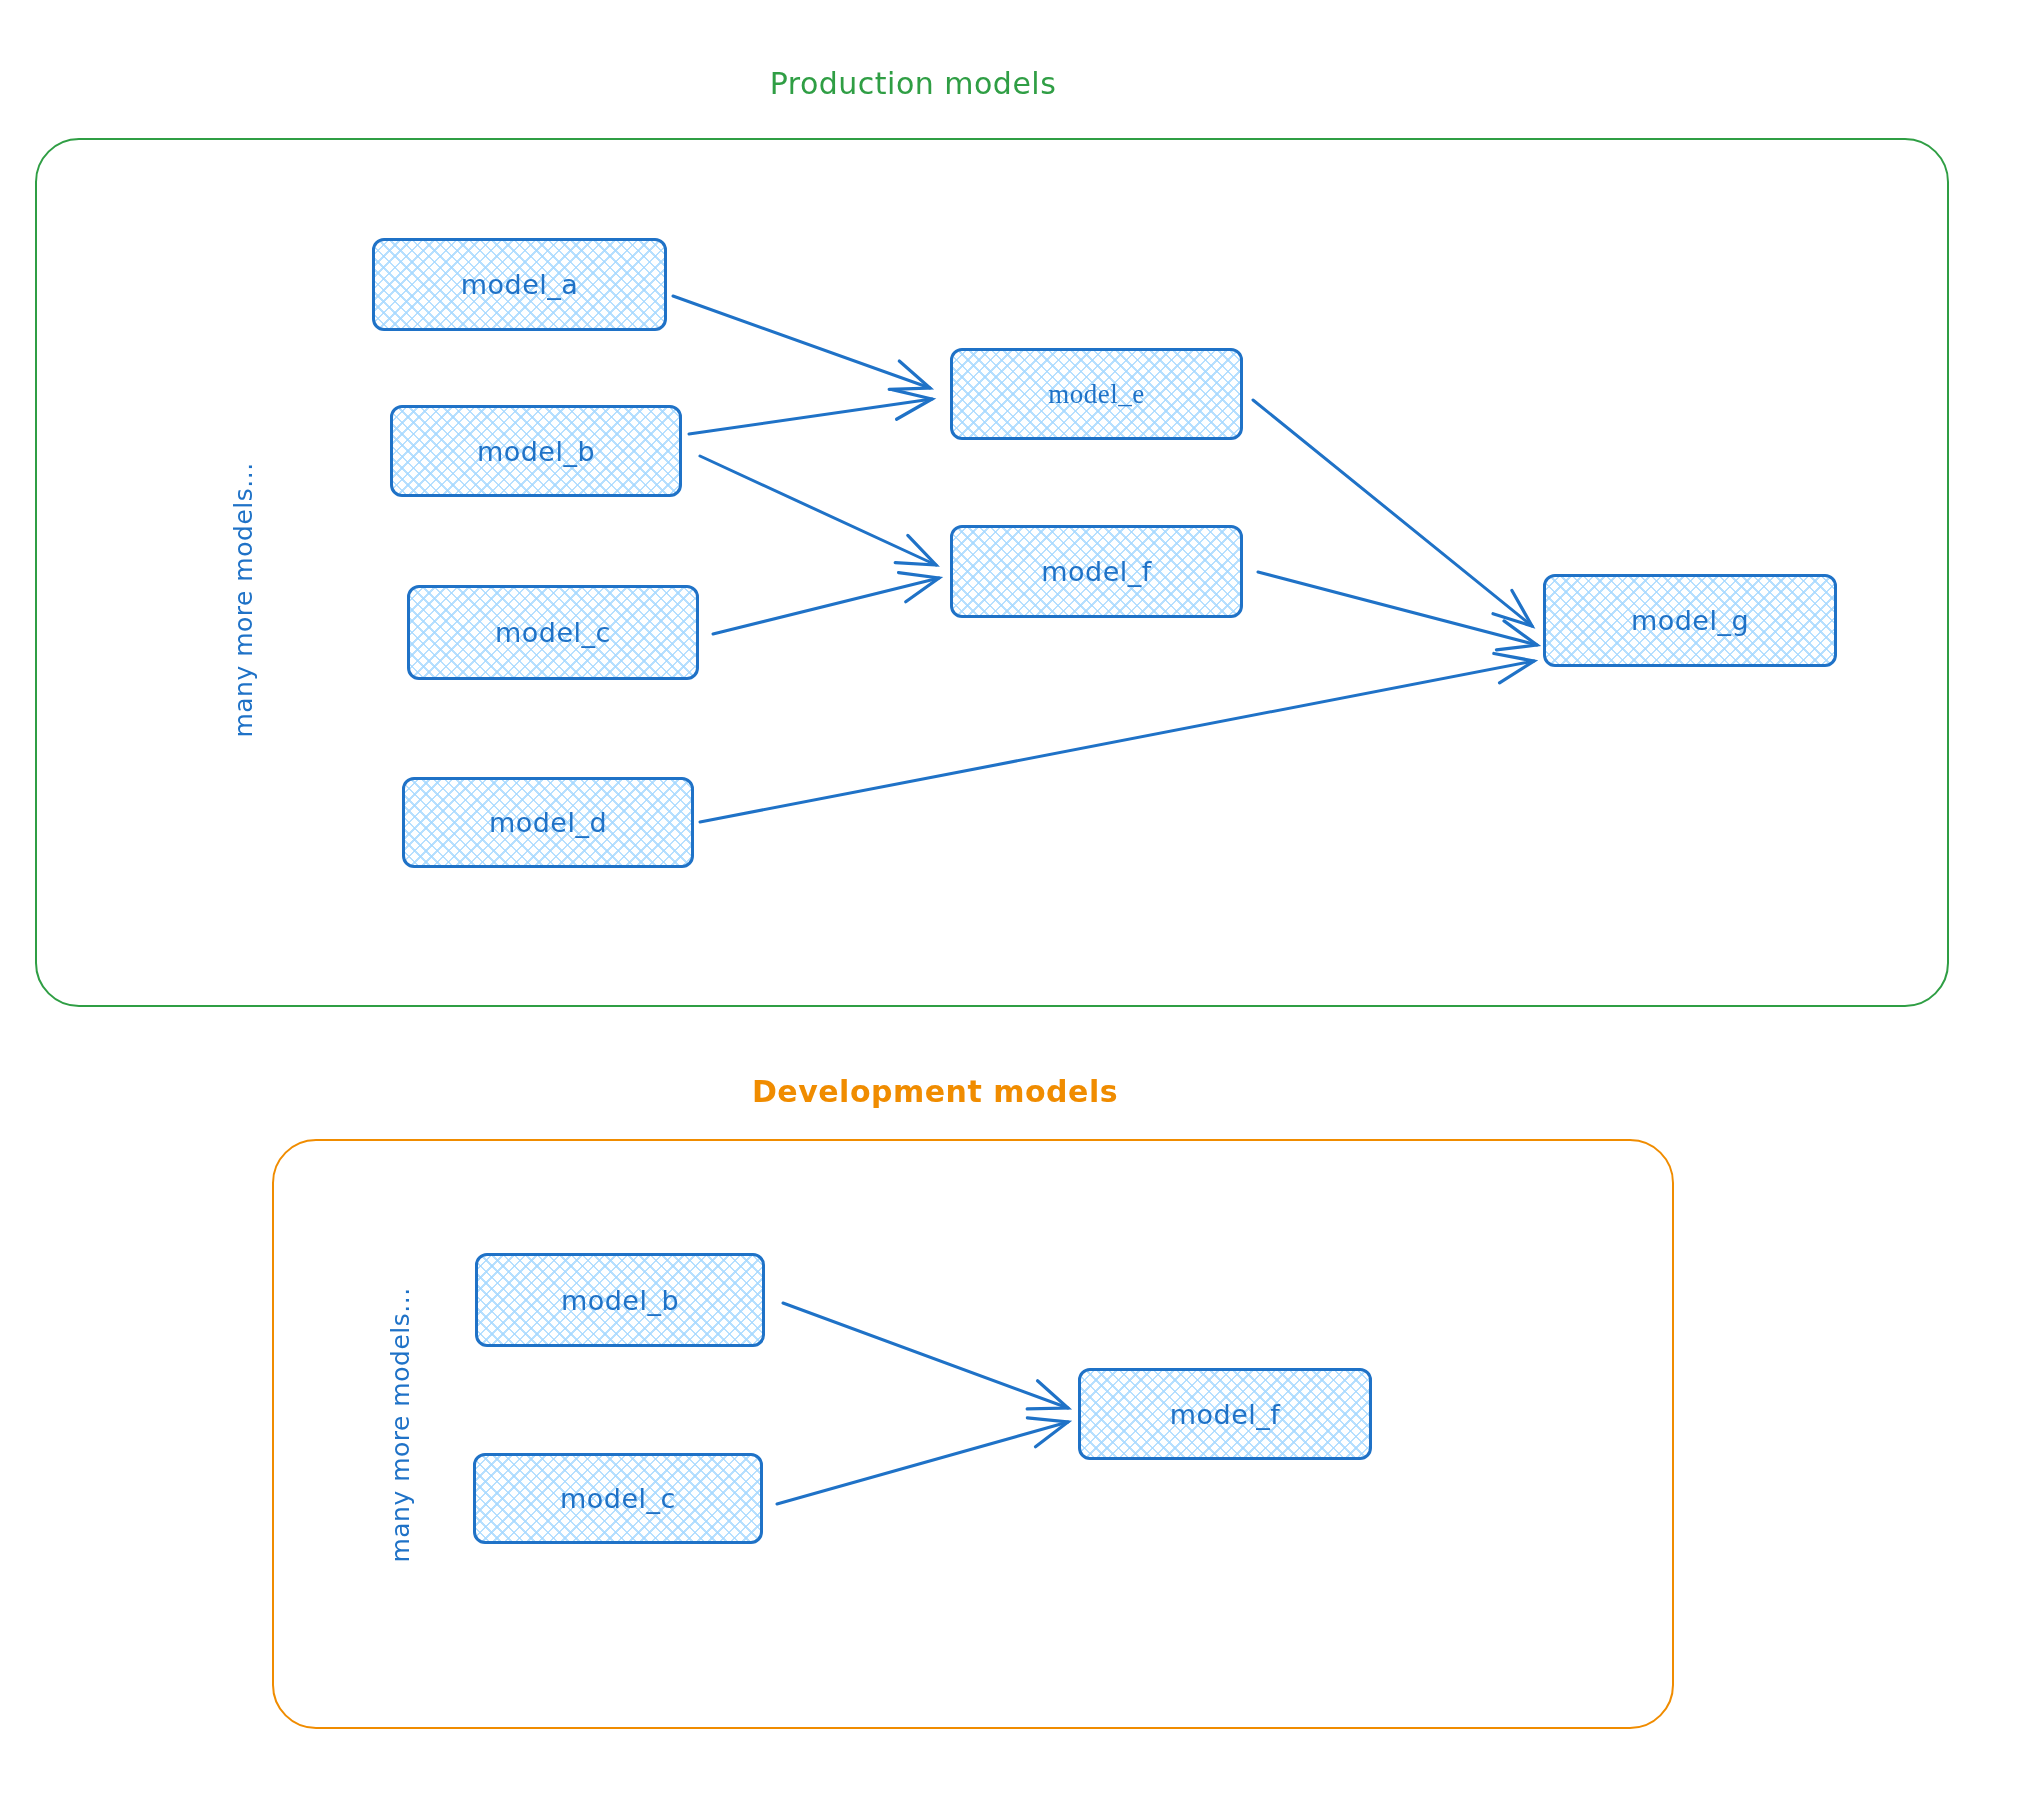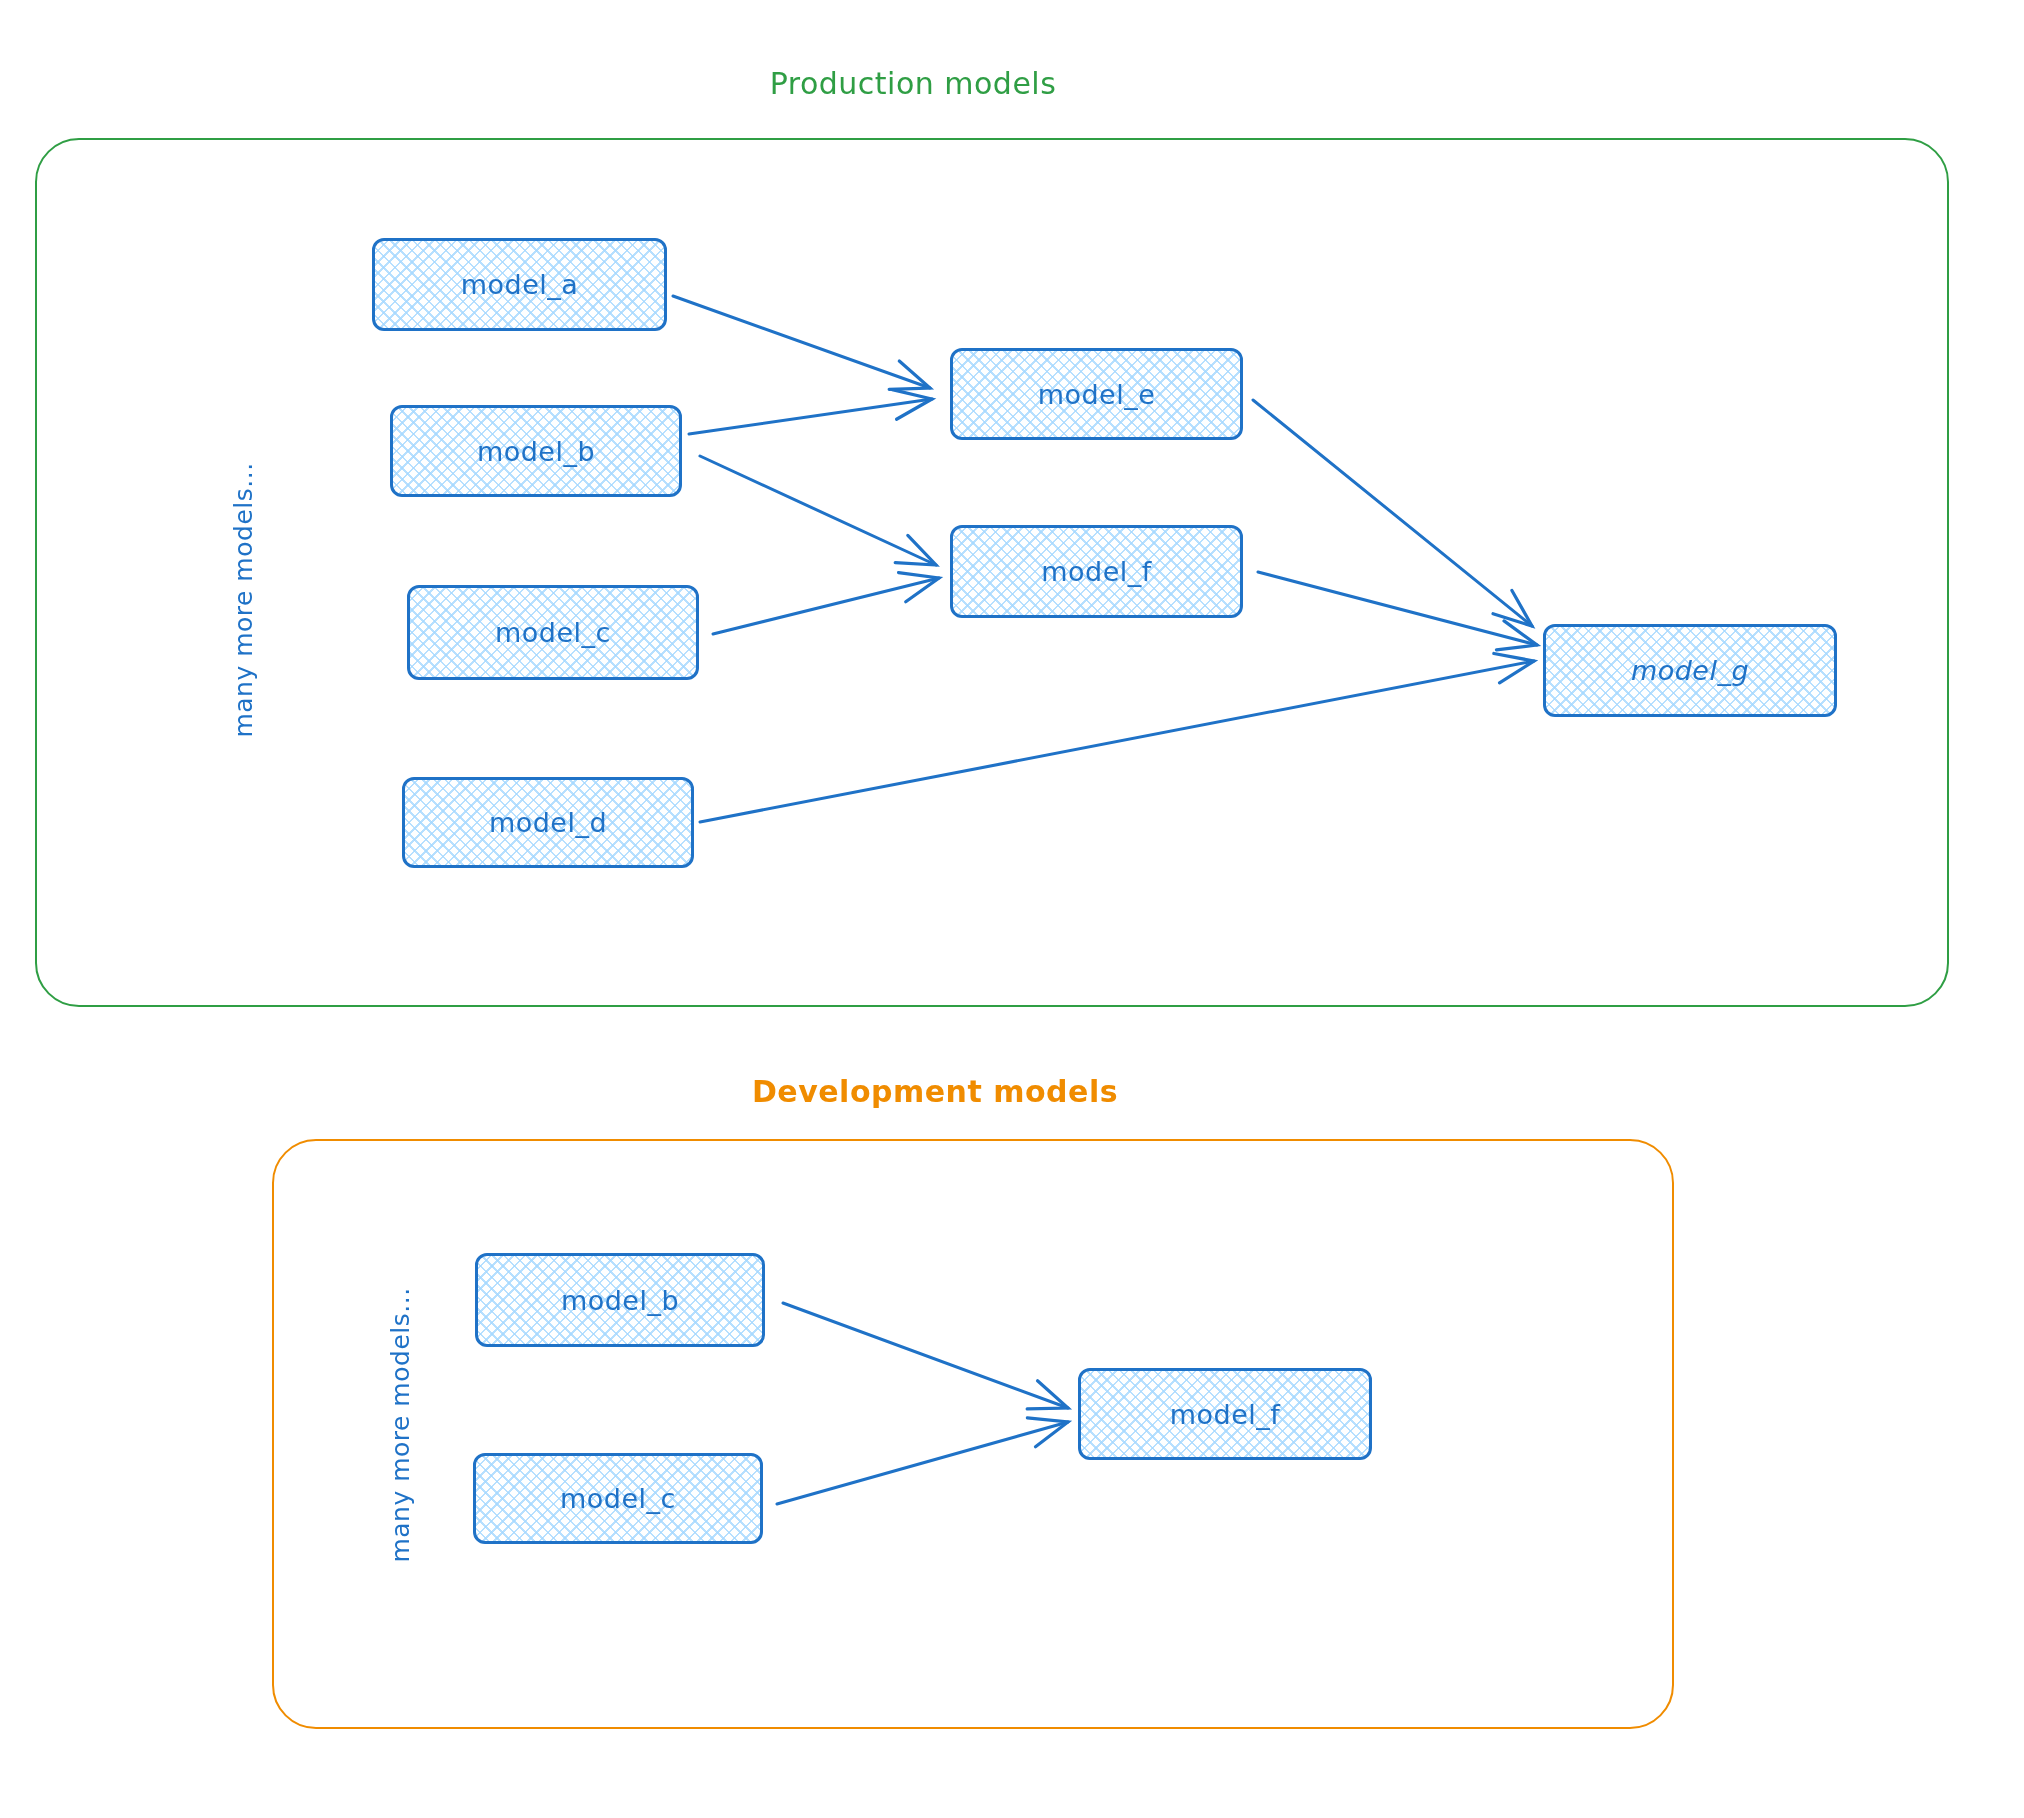--- a/index.html
+++ b/index.html
@@ -62,23 +62,23 @@
     background-color:#ffffff;
     background-image:
       repeating-linear-gradient(45deg,  var(--blue-hatch) 0 1.8px, transparent 1.8px 8px),
       repeating-linear-gradient(135deg, var(--blue-hatch) 0 1.8px, transparent 1.8px 8px);
   }
   
   .n-pa{left:372px;top:238px;width:295px;height:93px;}
   .n-pb{left:390px;top:405px;width:292px;height:92px;}
   .n-pc{left:407px;top:585px;width:292px;height:95px;}
   .n-pd{left:402px;top:777px;width:292px;height:91px;}
-  .n-pe{left:950px;top:348px;width:293px;height:92px;}
+  .n-pe{left:950px;top:348px;width:293px;height:92px;font-family:Liberation Serif, serif;}
   .n-pf{left:950px;top:525px;width:293px;height:93px;}
-  .n-pg{left:1543px;top:624px;width:294px;height:93px;font-style:italic;}
+  .n-pg{left:1543px;top:574px;width:294px;height:93px;}
   
   .n-db{left:475px;top:1253px;width:290px;height:94px;}
   .n-dc{left:473px;top:1453px;width:290px;height:91px;}
   .n-df{left:1078px;top:1368px;width:294px;height:92px;}
 
   .edge-line{stroke:var(--blue);stroke-width:3;fill:none;stroke-linecap:round;}
 </style>
 </head>
 <body>
 

